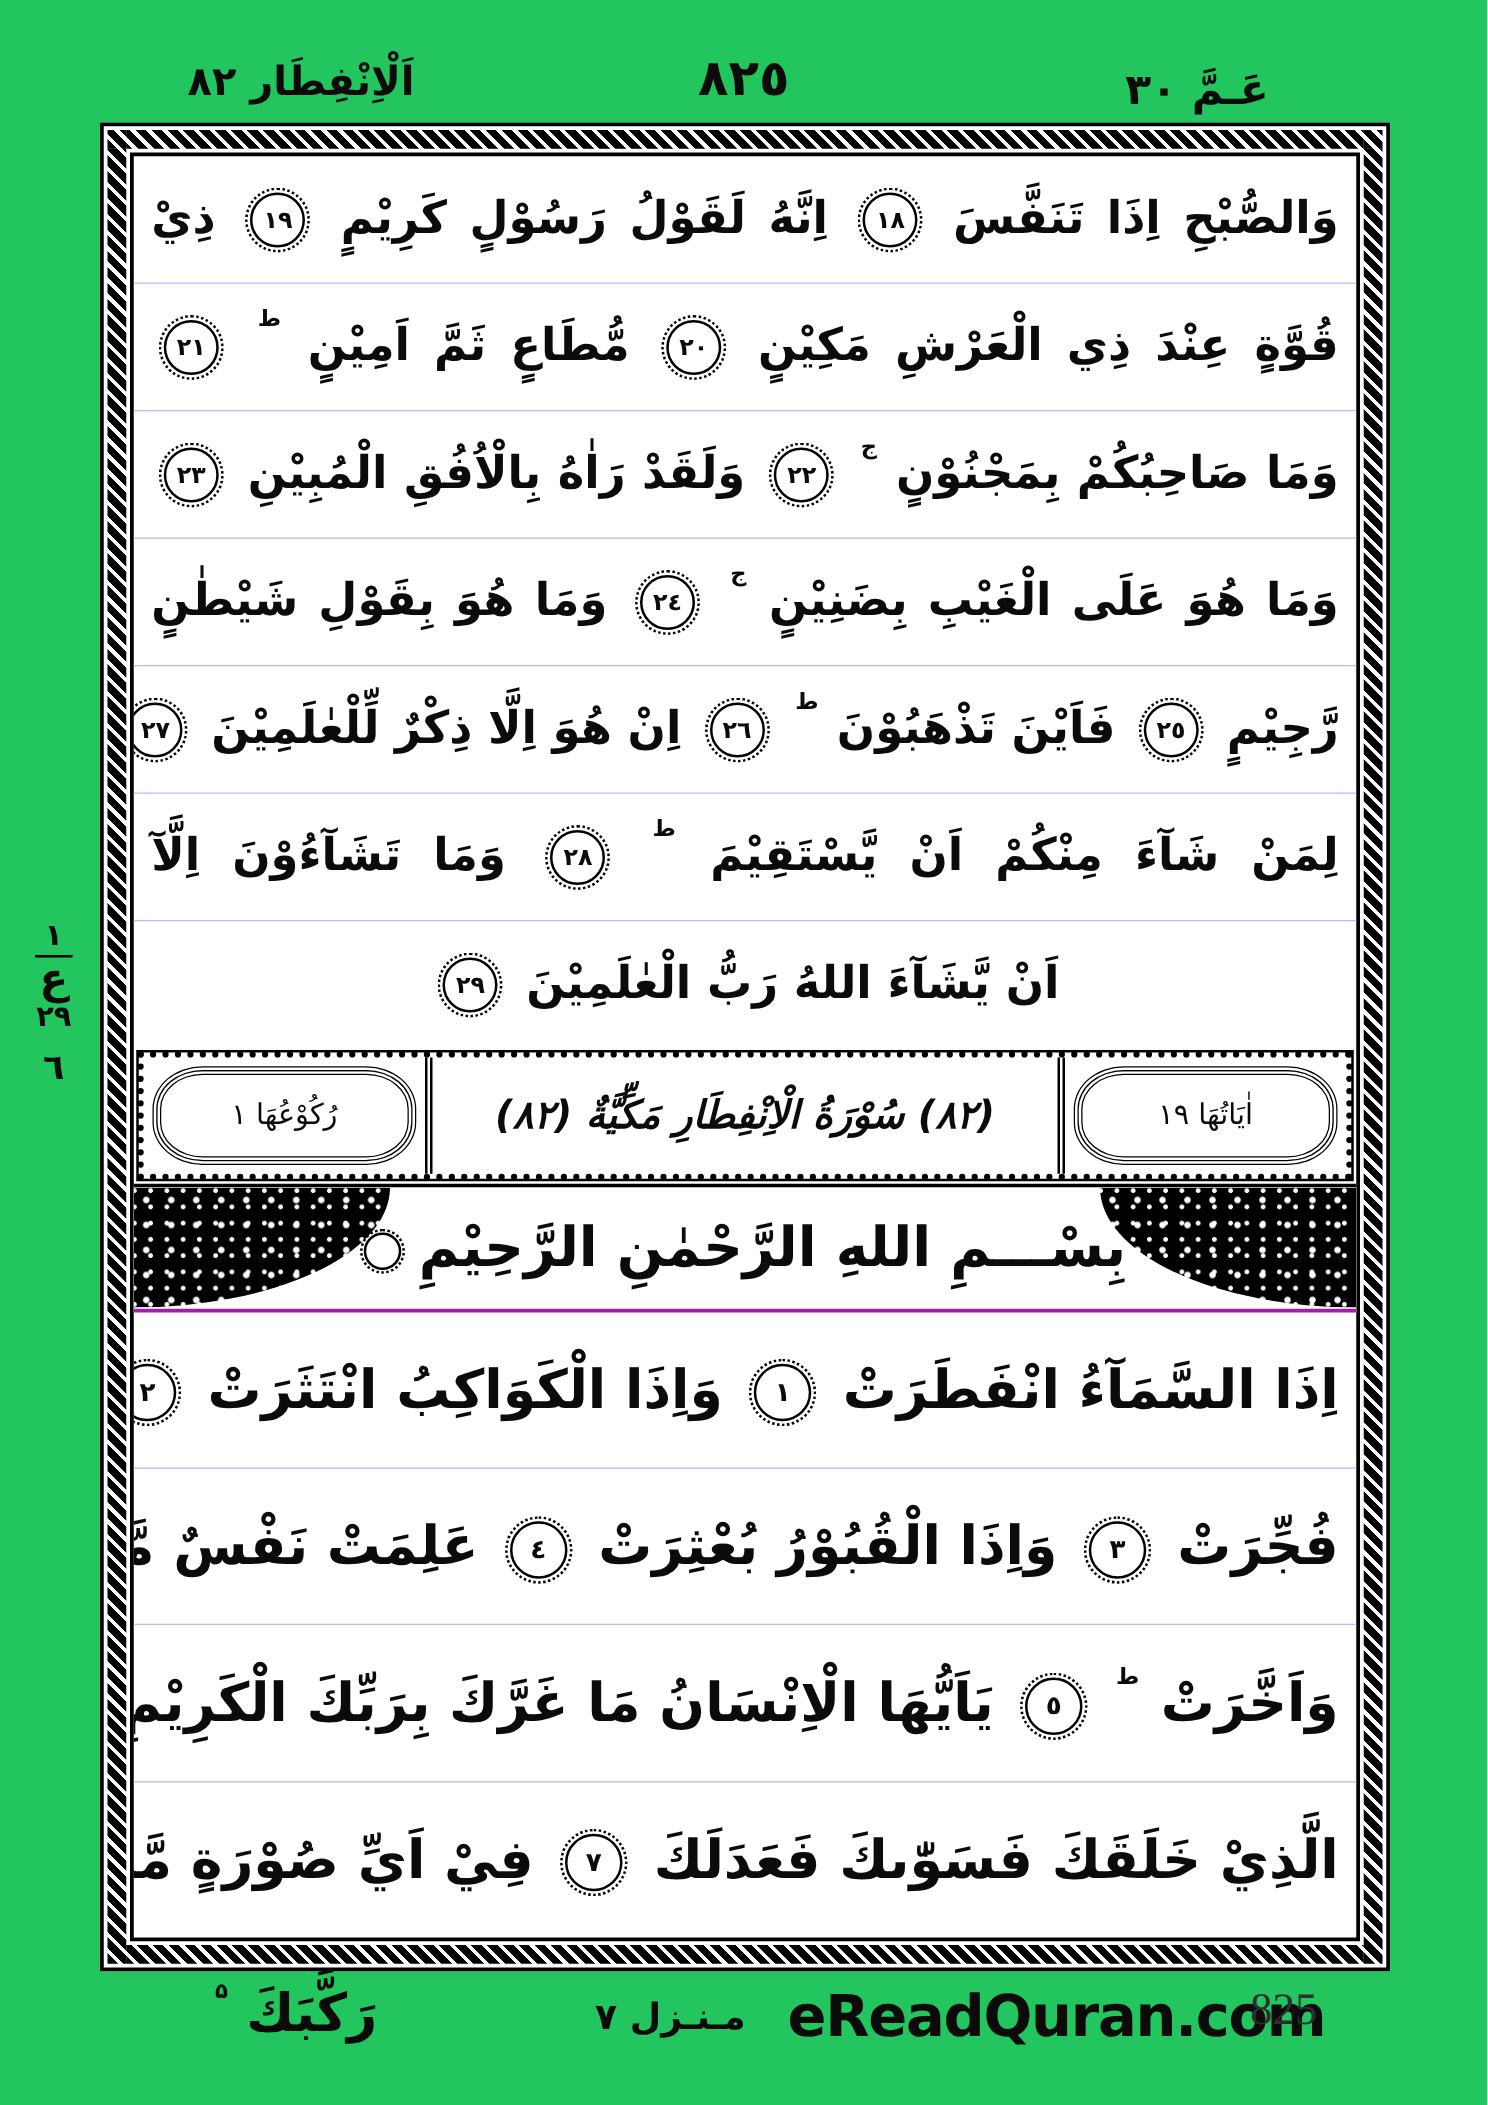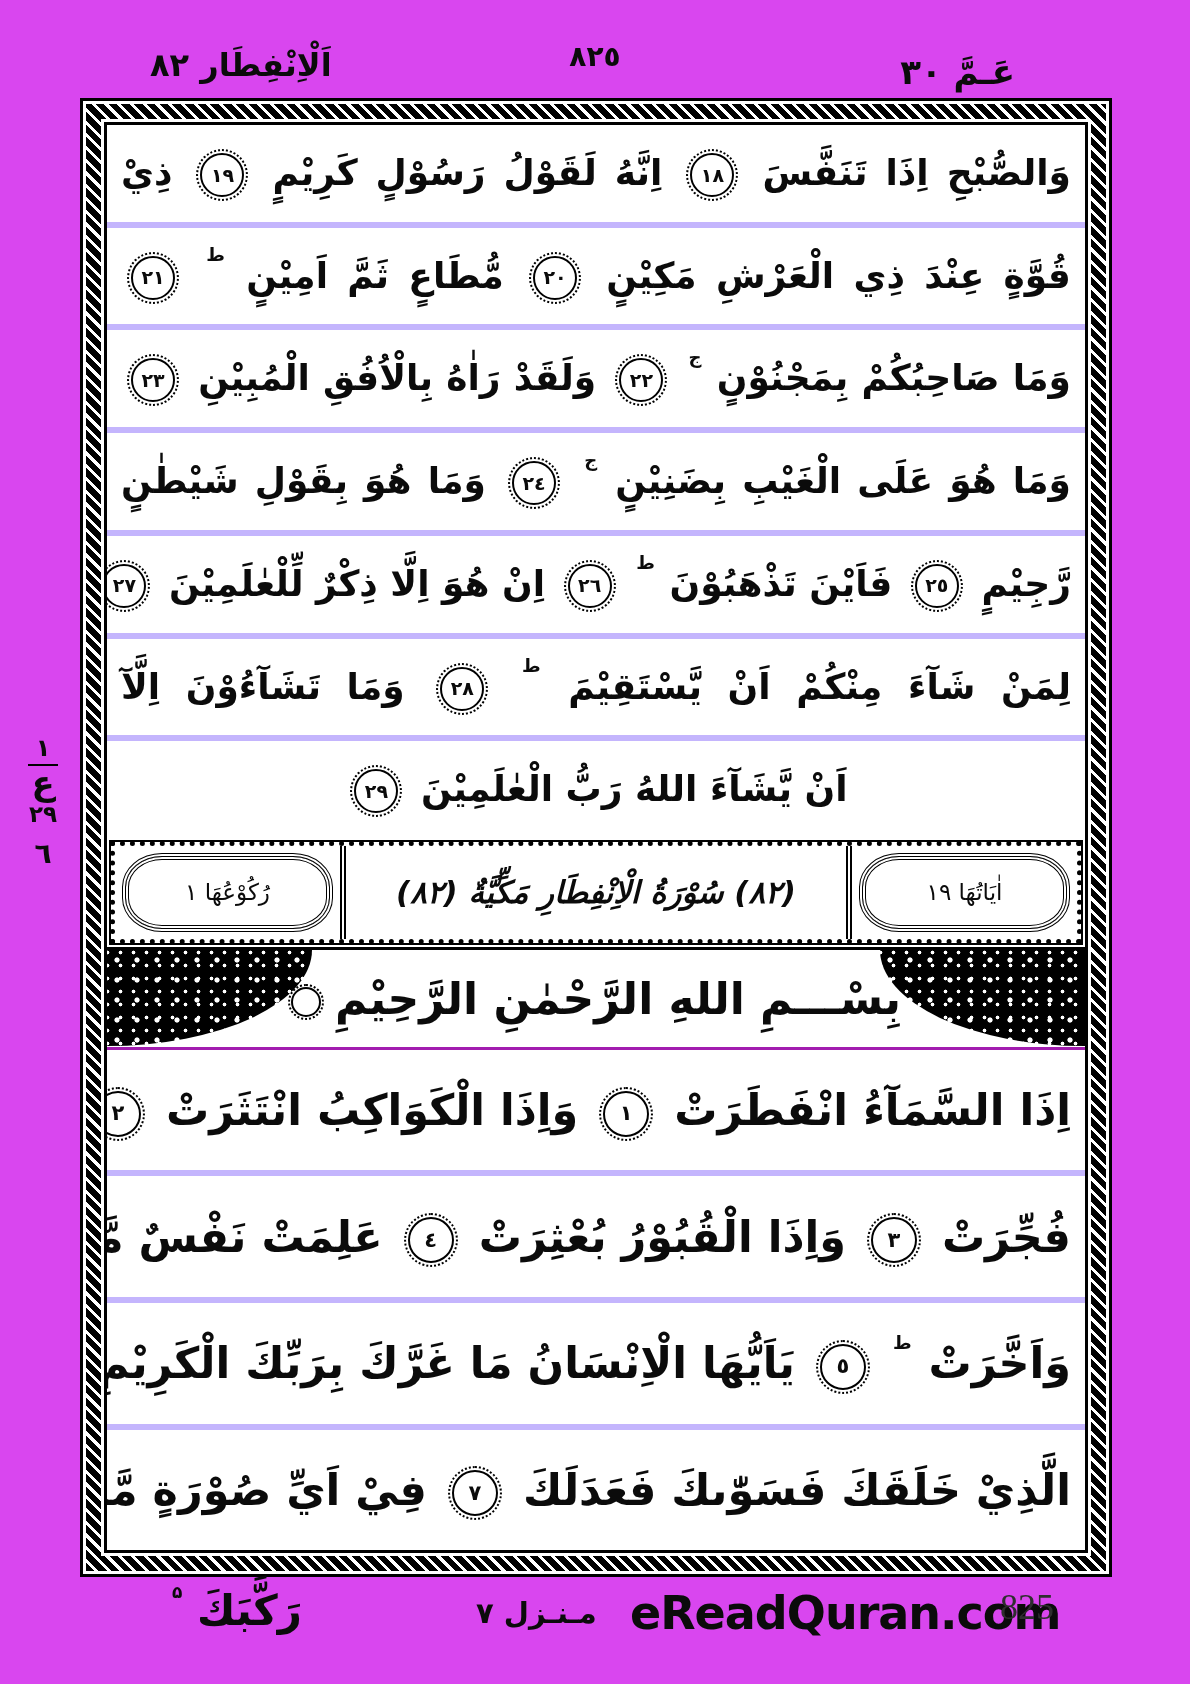--- a/index.html
+++ b/index.html
@@ -1,39 +1,39 @@
 <!DOCTYPE html>
 <html><head>
 <meta charset="utf-8">
 <title>Quran Page 825</title>
 <style>
   * { margin:0; padding:0; box-sizing:border-box; }
   body { background:#e8e8e8; font-family:"DejaVu Sans", sans-serif; color:#0b0b0b; }
-  .page { position:relative; width:1190px; height:1684px; background:#d946ef; overflow:hidden; margin:0 auto; }
+  .page { position:relative; width:1190px; height:1684px; background:#22c55e; overflow:hidden; margin:0 auto; }
 
   
   .running-header { position:absolute; top:40px; left:0; width:100%; height:56px; }
   .rh-left  { position:absolute; left:150px; top:6px;  font-size:32px; font-weight:bold; direction:rtl; }
-  .rh-center{ position:absolute; left:50%; transform:translateX(-50%); top:0; font-size:28px; font-weight:bold; direction:rtl; }
+  .rh-center{ position:absolute; left:50%; transform:translateX(-50%); top:0; font-size:40px; font-weight:bold; direction:rtl; }
   .rh-right { position:absolute; right:175px; top:12px; font-size:34px; font-weight:bold; direction:rtl;margin-left:17px; }
 
   
   .frame-outer { position:absolute; left:80px; top:98px; width:1032px; height:1479px;
                  border:3px solid #000; padding:3px; background:#fff; }
   .frame-ornament { width:100%; height:100%;
                  border:15px solid #000;
                  border-image: repeating-linear-gradient(45deg,#000 0 6px,#fff 6px 9px) 15;
                  padding:3px; }
   .frame-inner { width:100%; height:100%; border:3px solid #000; background:#fff;
                  display:flex; flex-direction:column; }
 
   
   .lines-top    { flex:7.2; display:flex; flex-direction:column; }
   .lines-bottom { flex:5.05; display:flex; flex-direction:column; }
-  .quran-row { flex:1; display:flex; align-items:center; border-bottom:6px solid #c4b5fd; padding:0 14px; overflow:hidden; }
+  .quran-row { flex:1; display:flex; align-items:center; border-bottom:1px solid #c4b5fd; padding:0 14px; overflow:hidden; }
   .lines-top .quran-row:last-child, .lines-bottom .quran-row:last-child { border-bottom:none; }
   .quran-line { width:100%; direction:rtl; text-align:justify; text-align-last:justify;
                 font-weight:bold; font-size:36px; line-height:1.35; white-space:nowrap; }
   .lines-bottom .quran-line { font-size:43px; }
   .quran-line.center { text-align:center; text-align-last:center; }
 
   .ayah-marker { display:inline-flex; align-items:center; justify-content:center;
                  width:44px; height:44px; border:2px solid #000; border-radius:50%;
                  outline:2px dotted #000; outline-offset:2px; margin:0 10px;
                  font-size:19px; font-weight:bold; vertical-align:middle; line-height:1; }

